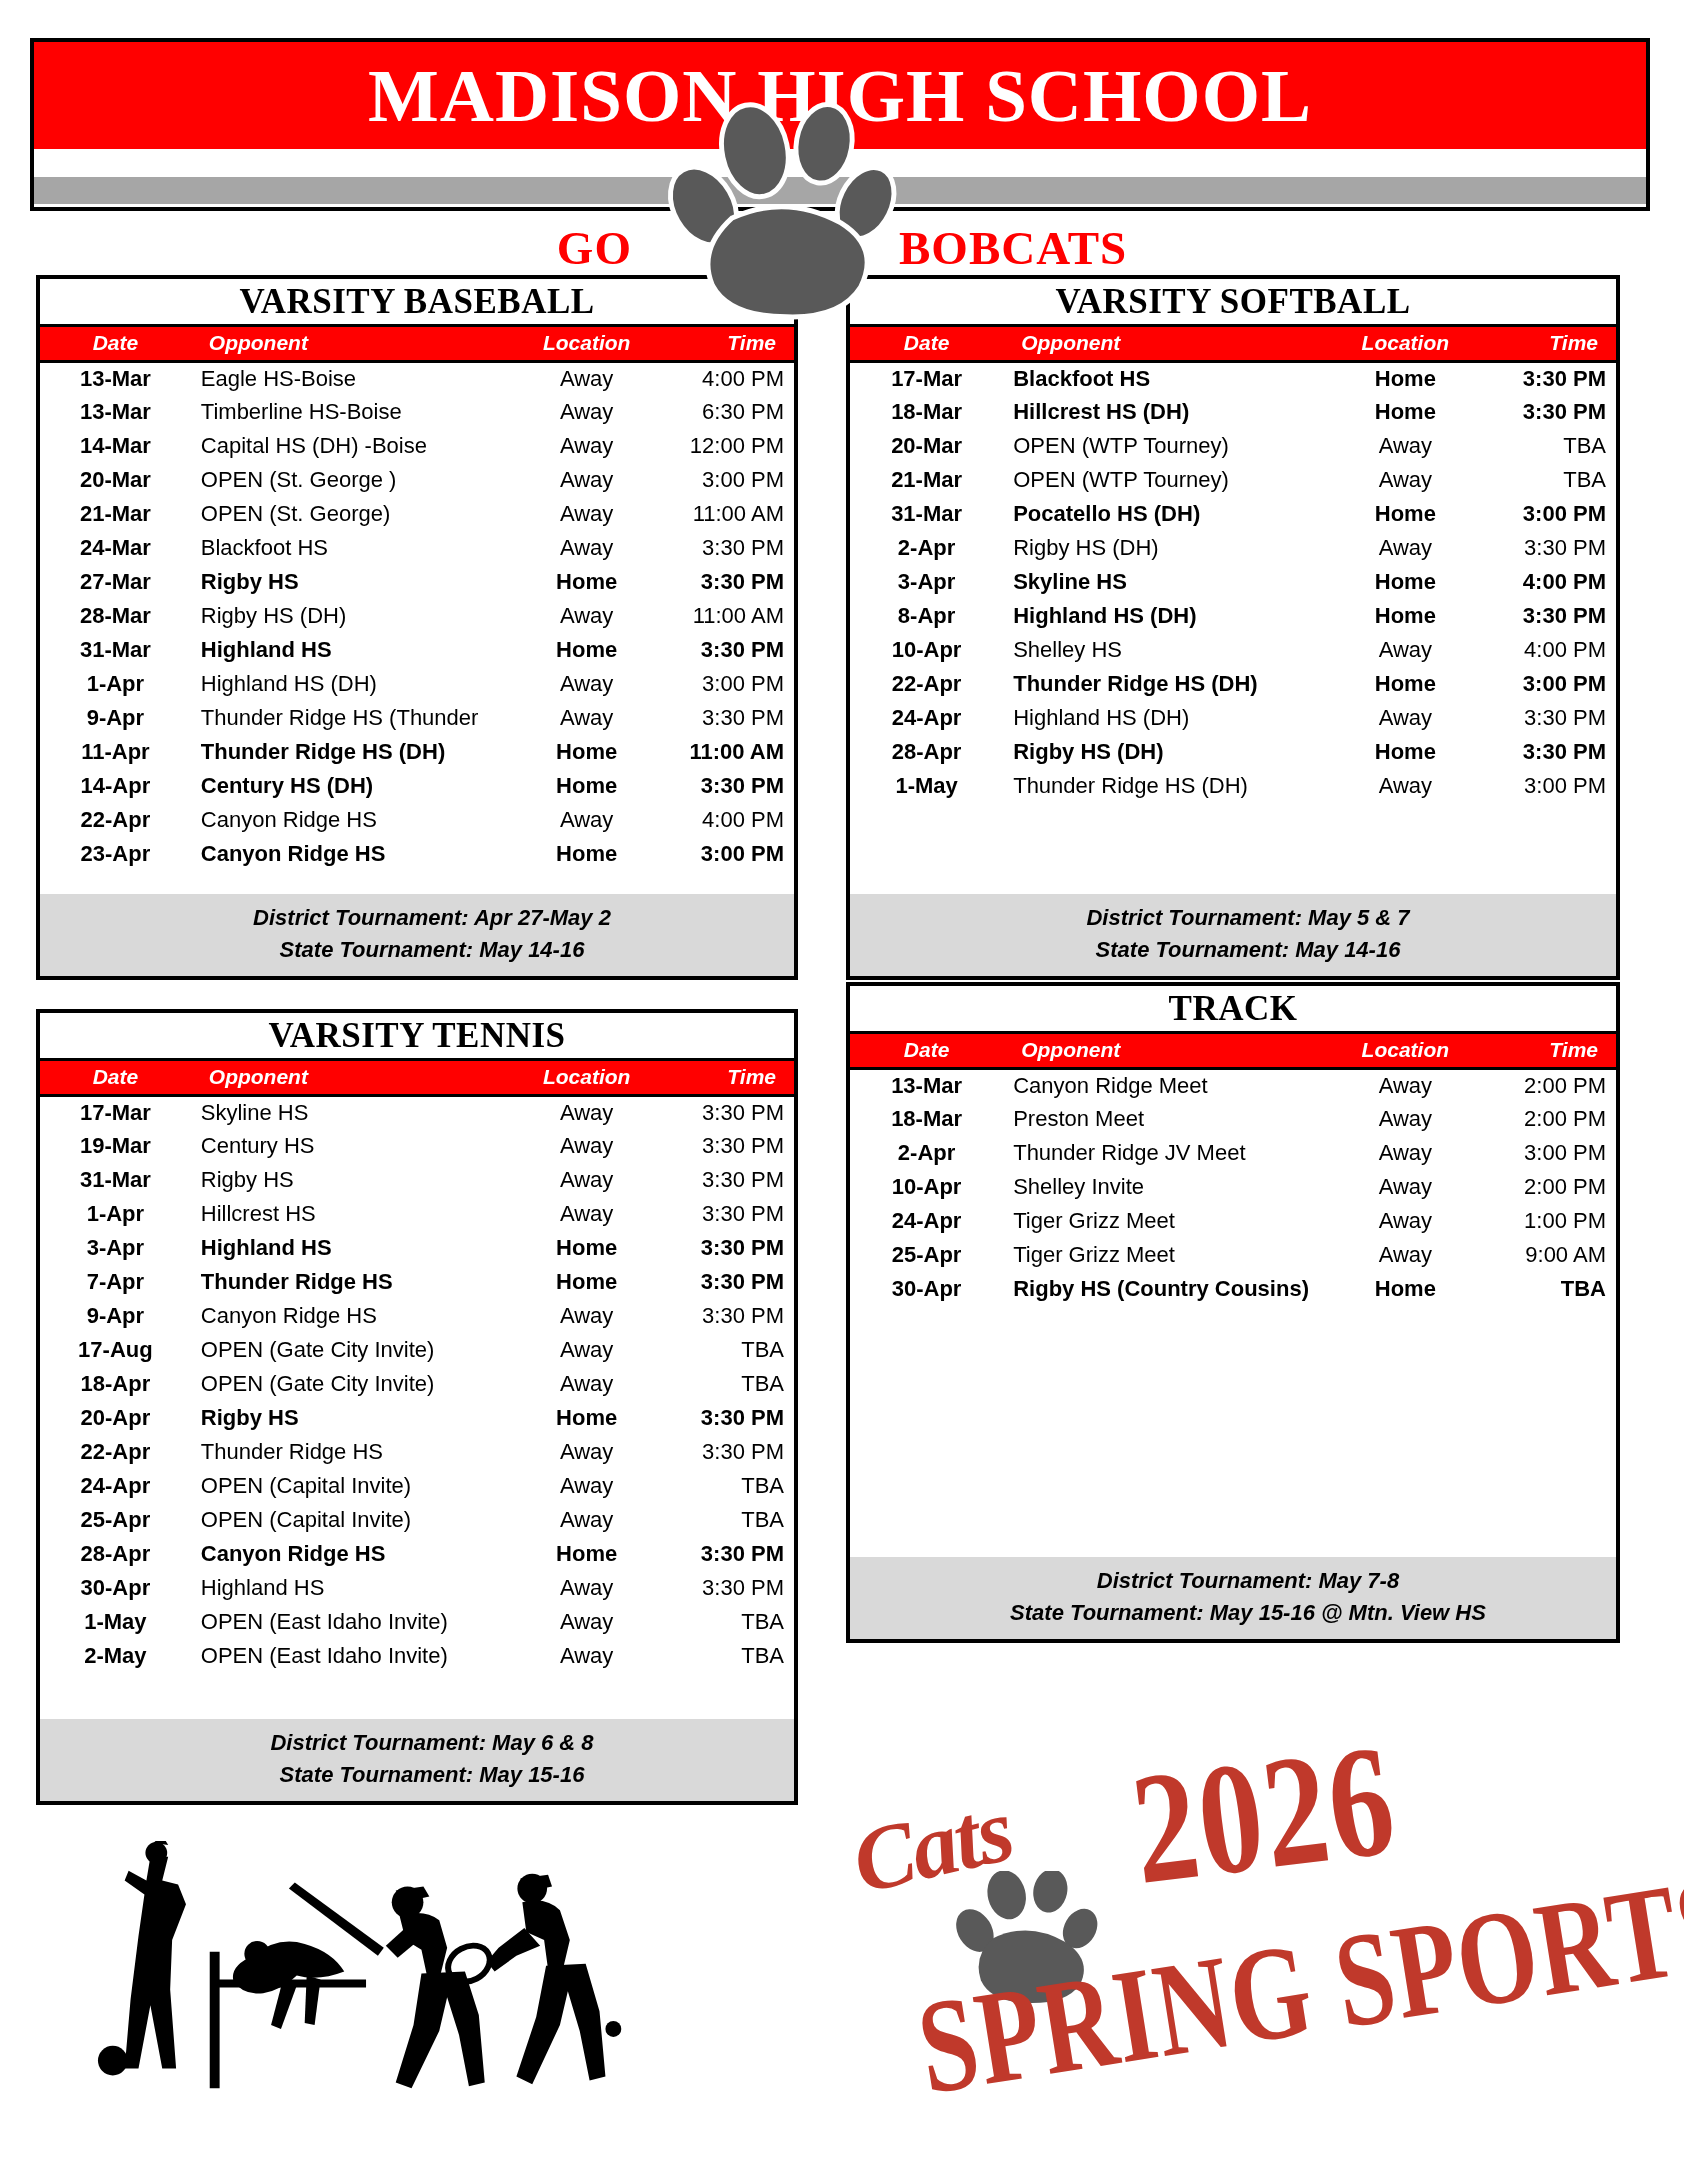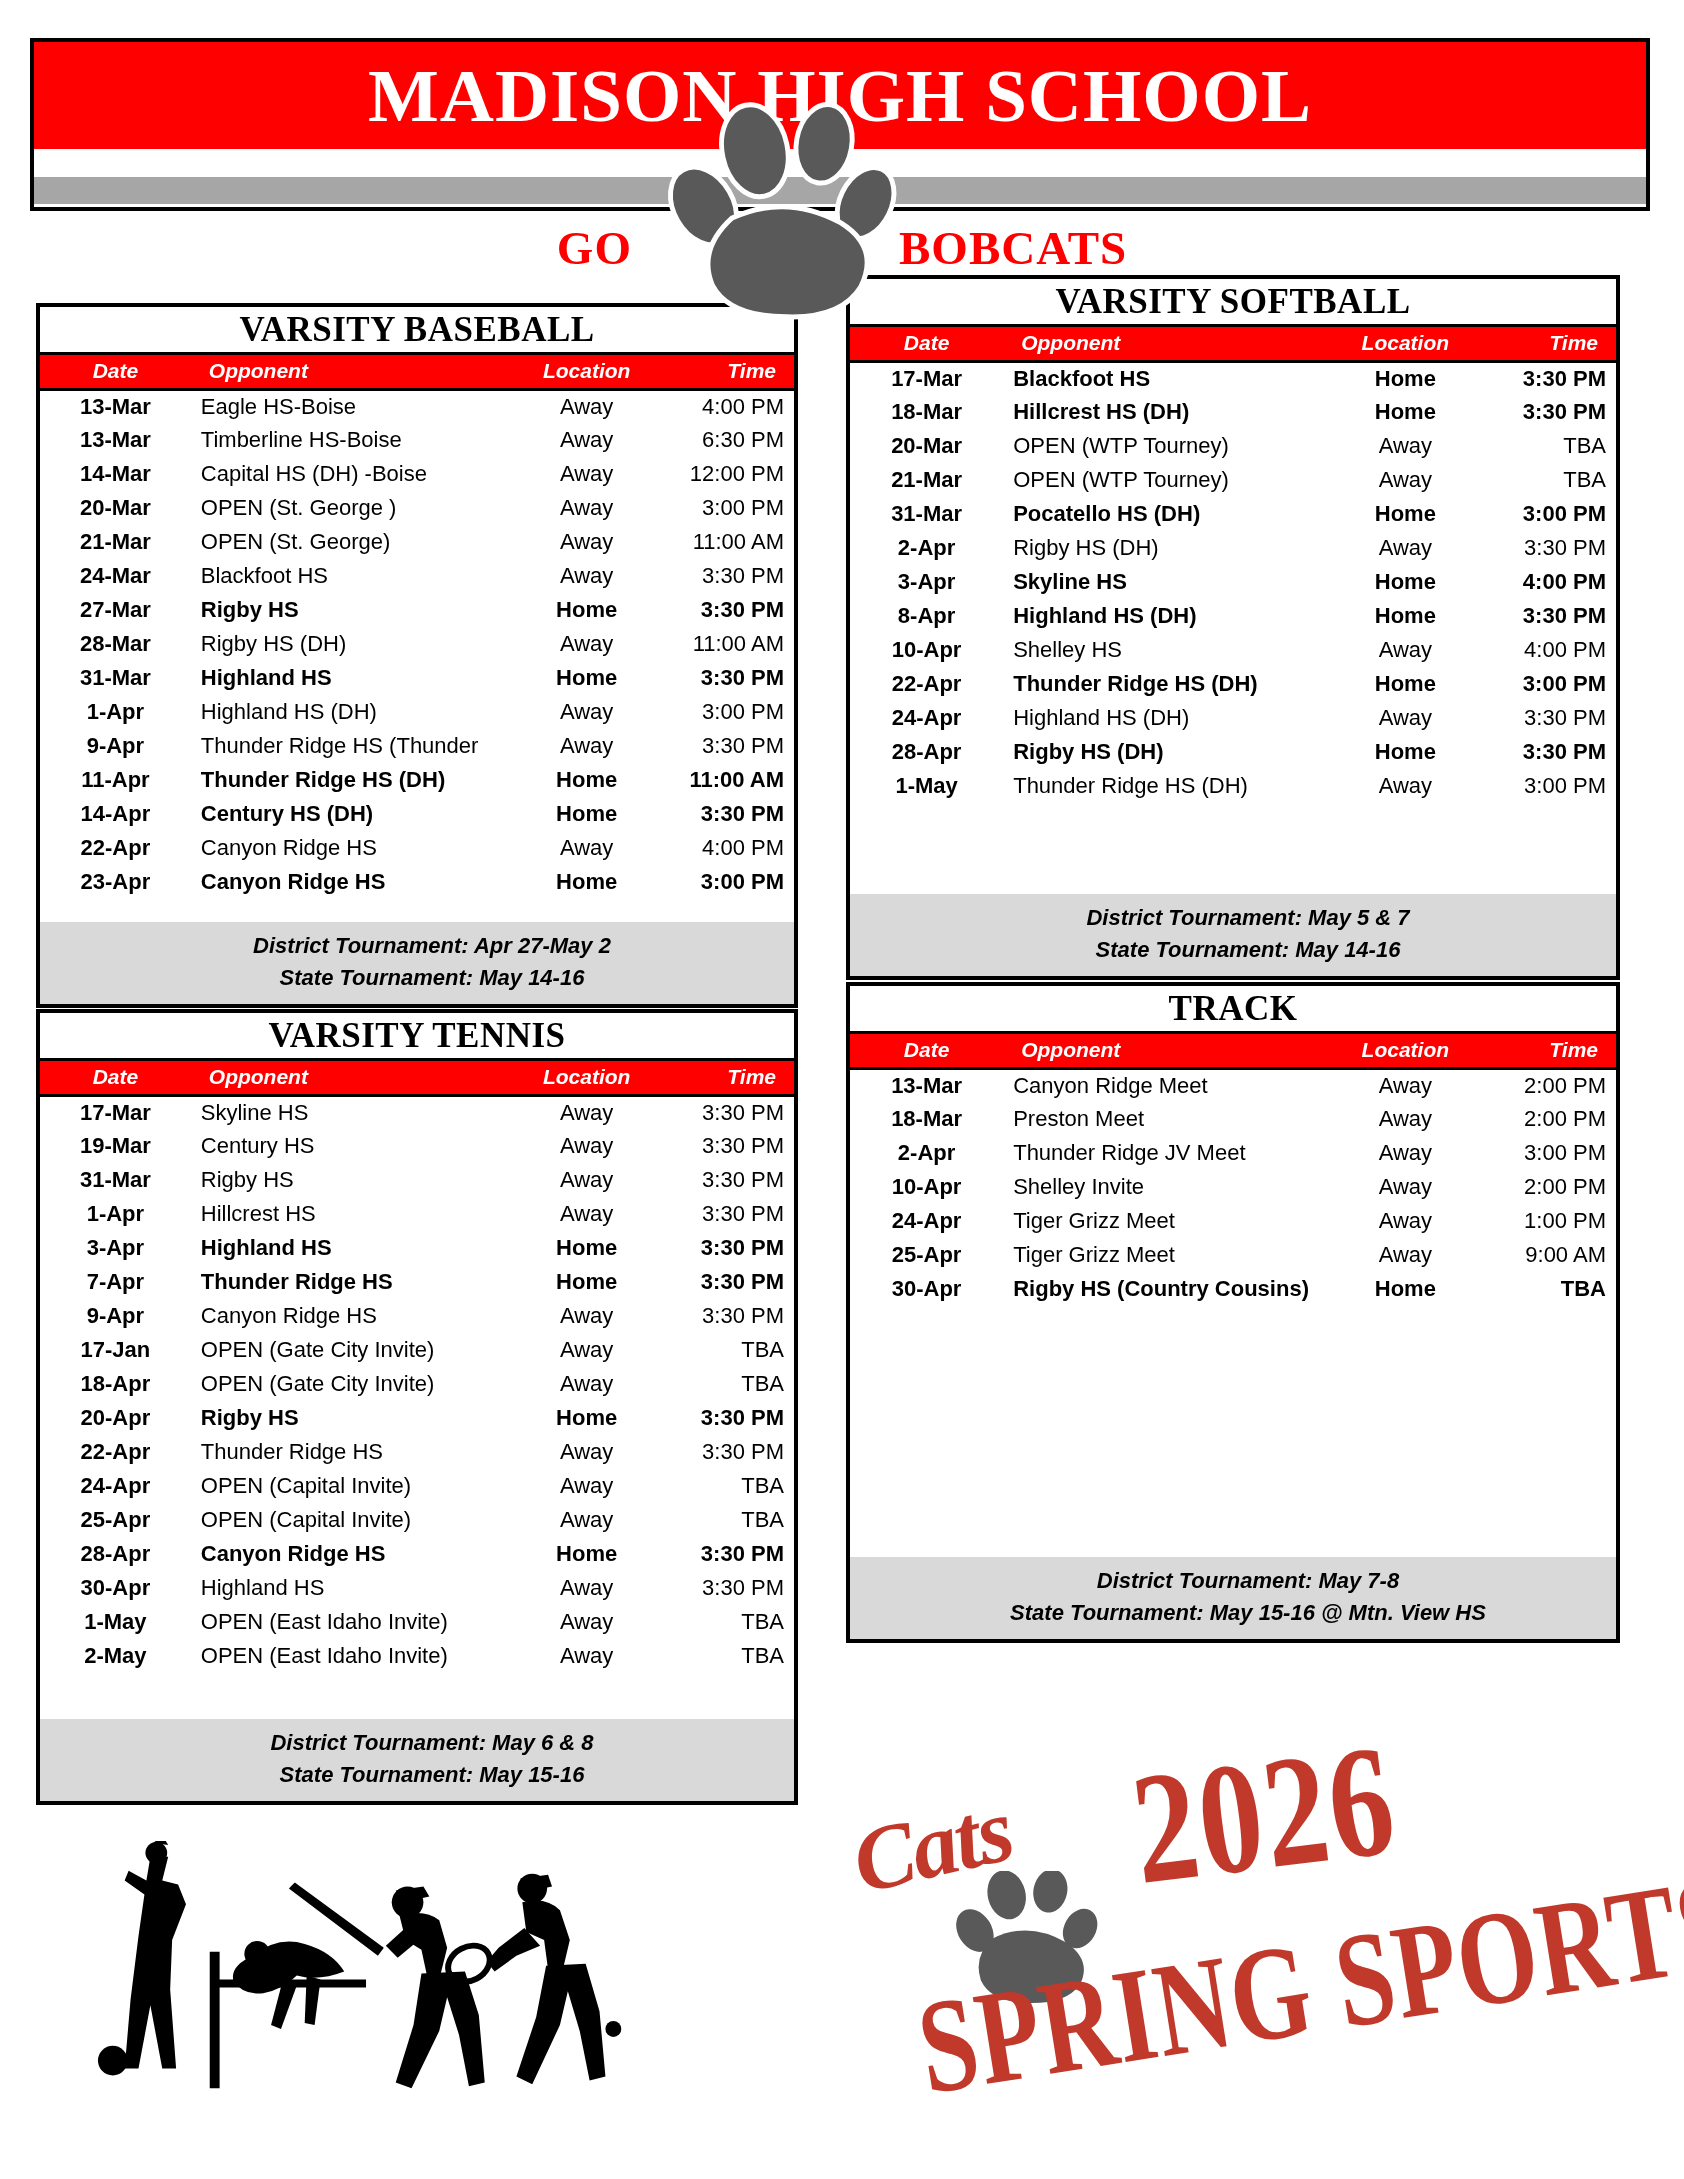--- a/index.html
+++ b/index.html
@@ -65,21 +65,21 @@
     z-index: 5;
     pointer-events: none;
   }
 
   
   .sched {
     position: absolute;
     border: 4px solid #000;
     background: #fff;
   }
-  .sched.baseball { left: 36px;  top: 275px;  width: 762px;  height: 705px; margin-top: 28px; }
+  .sched.baseball { left: 36px;  top: 275px;  width: 762px;  height: 705px; }
   .sched.softball { left: 846px; top: 275px;  width: 774px;  height: 705px; }
   .sched.tennis   { left: 36px;  top: 1009px; width: 762px;  height: 796px; }
   .sched.track    { left: 846px; top: 982px; width: 774px;  height: 661px; }
 
   .sched-title {
     height: 48px;
     display: flex;
     align-items: center;
     justify-content: center;
     font-family: "Liberation Serif", serif;
@@ -468,21 +468,21 @@
           <td class="loc">Home</td>
           <td class="time">3:30 PM</td>
         </tr>
         <tr>
           <td class="date">9-Apr</td>
           <td class="opp">Canyon Ridge HS</td>
           <td class="loc">Away</td>
           <td class="time">3:30 PM</td>
         </tr>
         <tr>
-          <td class="date">17-Jan</td>
+          <td class="date">17-Aug</td>
           <td class="opp">OPEN (Gate City Invite)</td>
           <td class="loc">Away</td>
           <td class="time">TBA</td>
         </tr>
         <tr>
           <td class="date">18-Apr</td>
           <td class="opp">OPEN (Gate City Invite)</td>
           <td class="loc">Away</td>
           <td class="time">TBA</td>
         </tr>

